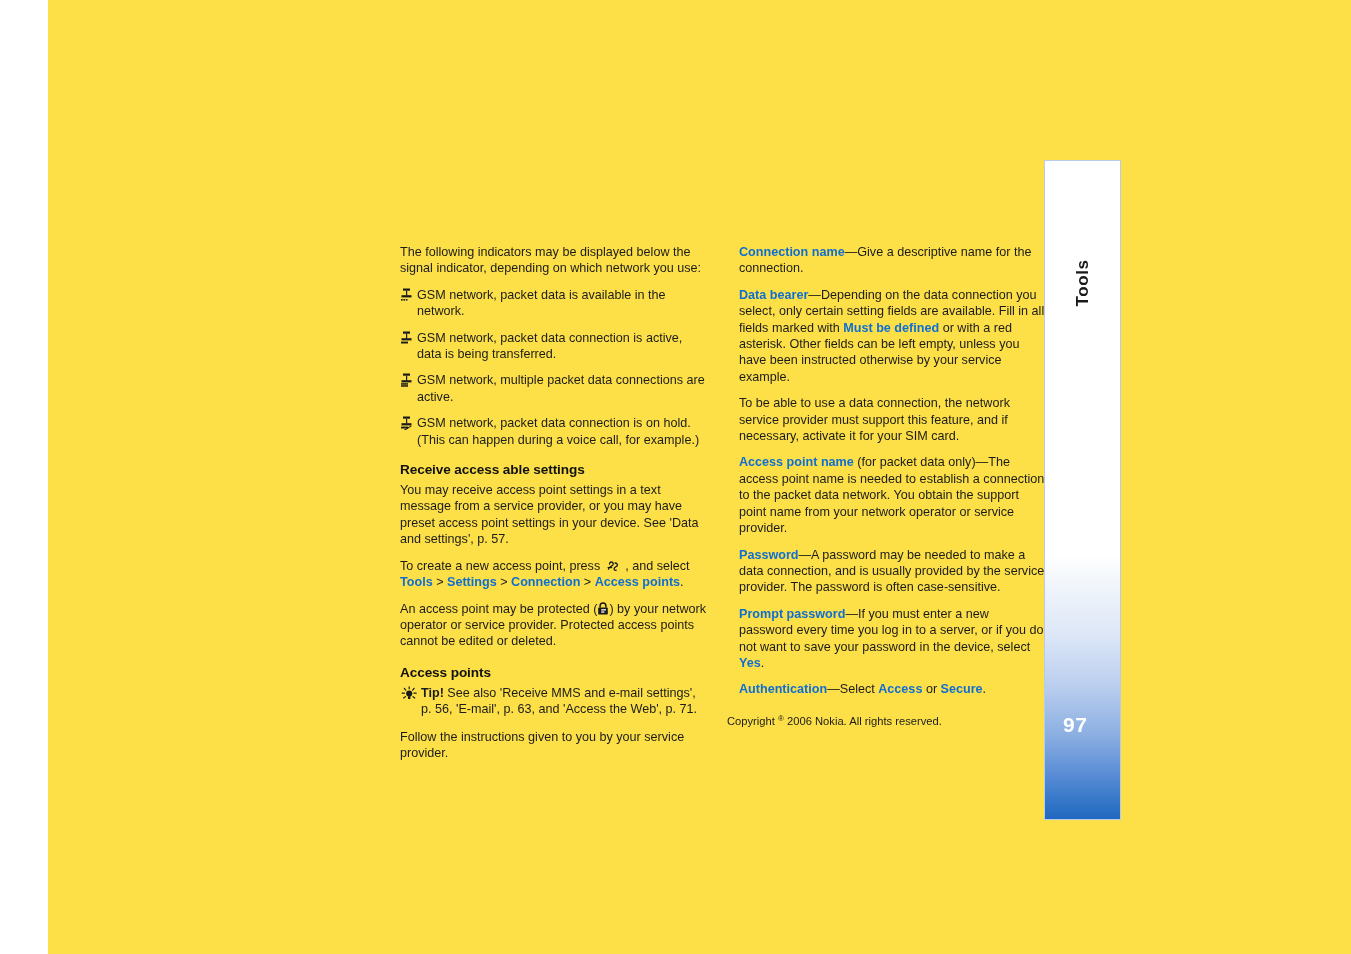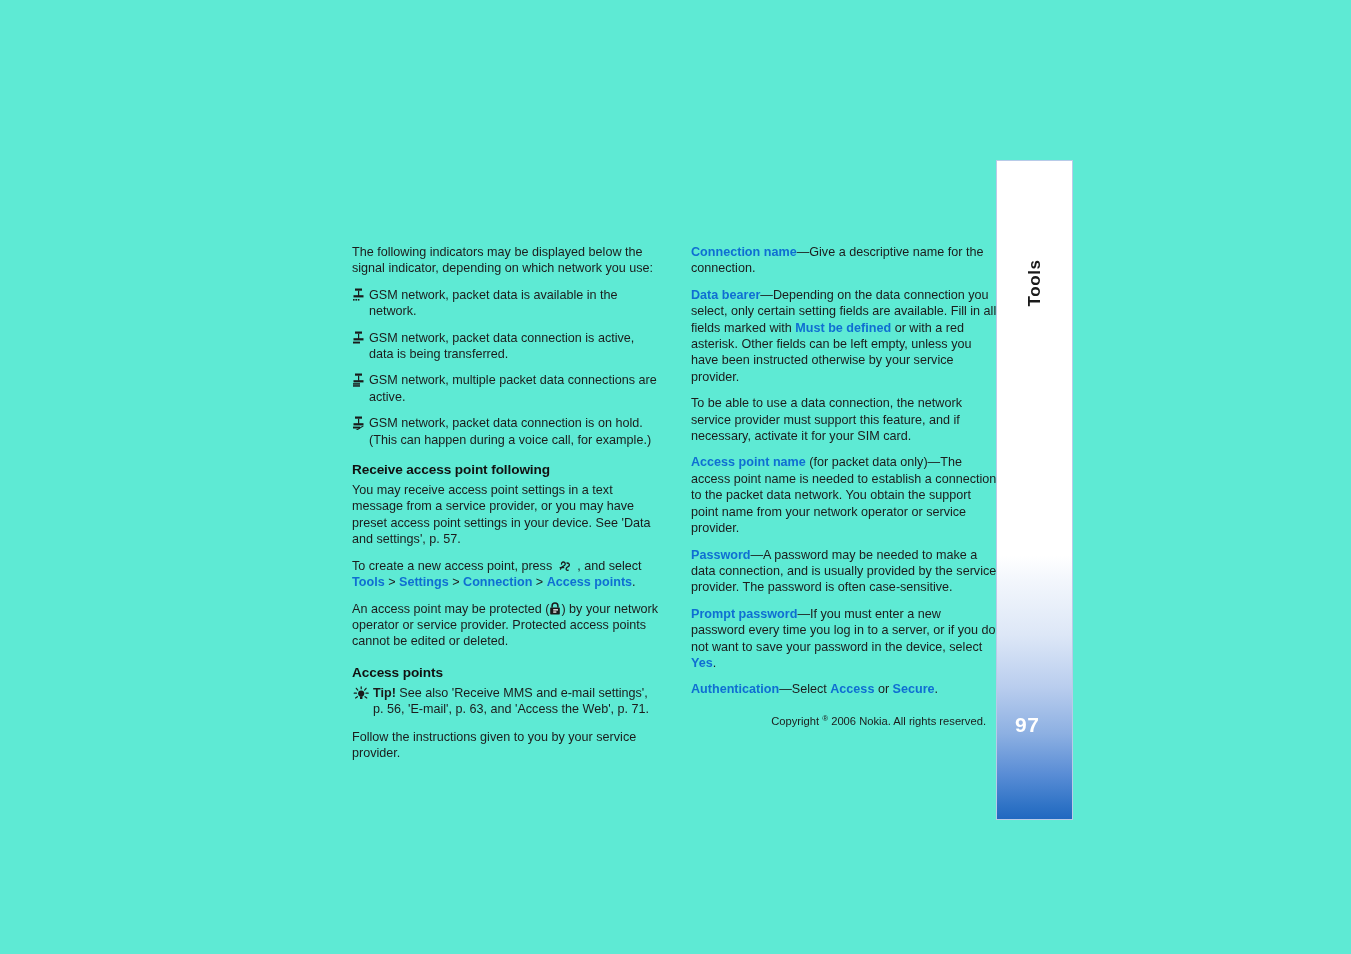--- a/index.html
+++ b/index.html
@@ -12,21 +12,22 @@
     height: 954px;
     position: relative;
     font-family: "Liberation Sans", sans-serif;
     color: #1a1a1a;
     overflow: hidden;
   }
 
   .page {
     position: absolute;
     inset: 0;
-    background: #5eead4;
+    background: #fde047;
+    margin-left: 48px;
   }
 
   
   .col {
     position: absolute;
     top: 244px;
     font-size: 12.6px;
     line-height: 16.4px;
     color: #1c1c1c;
   }
@@ -97,21 +98,21 @@
     vertical-align: -2px;
     margin: 0 0px;
   }
 
   
   .copyright {
     position: absolute;
     left: 679px;
     top: 712px;
     width: 307px;
-    text-align: right;
+    text-align: left;
     font-size: 11.2px;
     color: #1c1c1c;
     line-height: 14px;
   }
   .copyright .reg {
     font-size: 8px;
     vertical-align: 4px;
   }
 
   
@@ -210,21 +211,21 @@
           <rect x="3" y="0.5" width="7" height="2.2" fill="#1a1a1a"></rect>
           <rect x="6" y="2.7" width="1.2" height="5" fill="#1a1a1a"></rect>
           <rect x="1.5" y="7.2" width="10" height="2.2" fill="#1a1a1a"></rect>
           <rect x="1" y="10.6" width="7" height="1.9" fill="#1a1a1a"></rect>
           <rect x="0.2" y="12.6" width="12" height="1.1" fill="#1a1a1a" transform="rotate(-32 6 13)"></rect>
         </svg>
       </span>
       <span>GSM network, packet data connection is on hold. (This can happen during a voice call, for example.)</span>
     </div>
 
-    <h3 class="heading first">Receive access point following</h3>
+    <h3 class="heading first">Receive access able settings</h3>
 
     <p class="para">You may receive access point settings in a text message from a service provider, or you may have preset access point settings in your device. See 'Data and settings', p. 57.</p>
 
     <p class="para">
       <span>To create a new access point, press</span>
       <span class="inline-ico">
         <svg viewBox="0 0 14 14" width="14" height="14" aria-hidden="true">
           <path d="M2.5 10.2 C2.5 7.4 5.4 7.6 6.6 6.4 C7.8 5.2 7.2 3.0 5.4 3.0 C4.1 3.0 3.4 4.0 3.6 5.0" stroke="#1a1a1a" stroke-width="1.3" fill="none" stroke-linecap="round"></path>
           <path d="M1.6 8.6 L6.2 8.6" stroke="#1a1a1a" stroke-width="1.2"></path>
           <path d="M9.0 4.0 C11.0 4.0 11.8 5.4 11.2 6.6 C10.6 7.8 8.6 8.0 8.2 9.6 C7.9 10.8 8.9 11.6 10.2 11.2" stroke="#1a1a1a" stroke-width="1.3" fill="none" stroke-linecap="round"></path>
@@ -270,21 +271,21 @@
     <p class="para">Follow the instructions given to you by your service provider.</p>
   </div>
 
   <div class="col col-right">
 
     <p class="para">
       <span class="lnk">Connection name</span><span>—</span><span>Give a descriptive name for the connection.</span>
     </p>
 
     <p class="para">
-      <span class="lnk">Data bearer</span><span>—</span><span>Depending on the data connection you select, only certain setting fields are available. Fill in all fields marked with </span><span class="lnk">Must be defined</span><span> or with a red asterisk. Other fields can be left empty, unless you have been instructed otherwise by your service provider.</span>
+      <span class="lnk">Data bearer</span><span>—</span><span>Depending on the data connection you select, only certain setting fields are available. Fill in all fields marked with </span><span class="lnk">Must be defined</span><span> or with a red asterisk. Other fields can be left empty, unless you have been instructed otherwise by your service example.</span>
     </p>
 
     <p class="para">To be able to use a data connection, the network service provider must support this feature, and if necessary, activate it for your SIM card.</p>
 
     <p class="para">
       <span class="lnk">Access point name</span><span> (for packet data only)</span><span>—</span><span>The access point name is needed to establish a connection to the packet data network. You obtain the support point name from your network operator or service provider.</span>
     </p>
 
 
     <p class="para">

